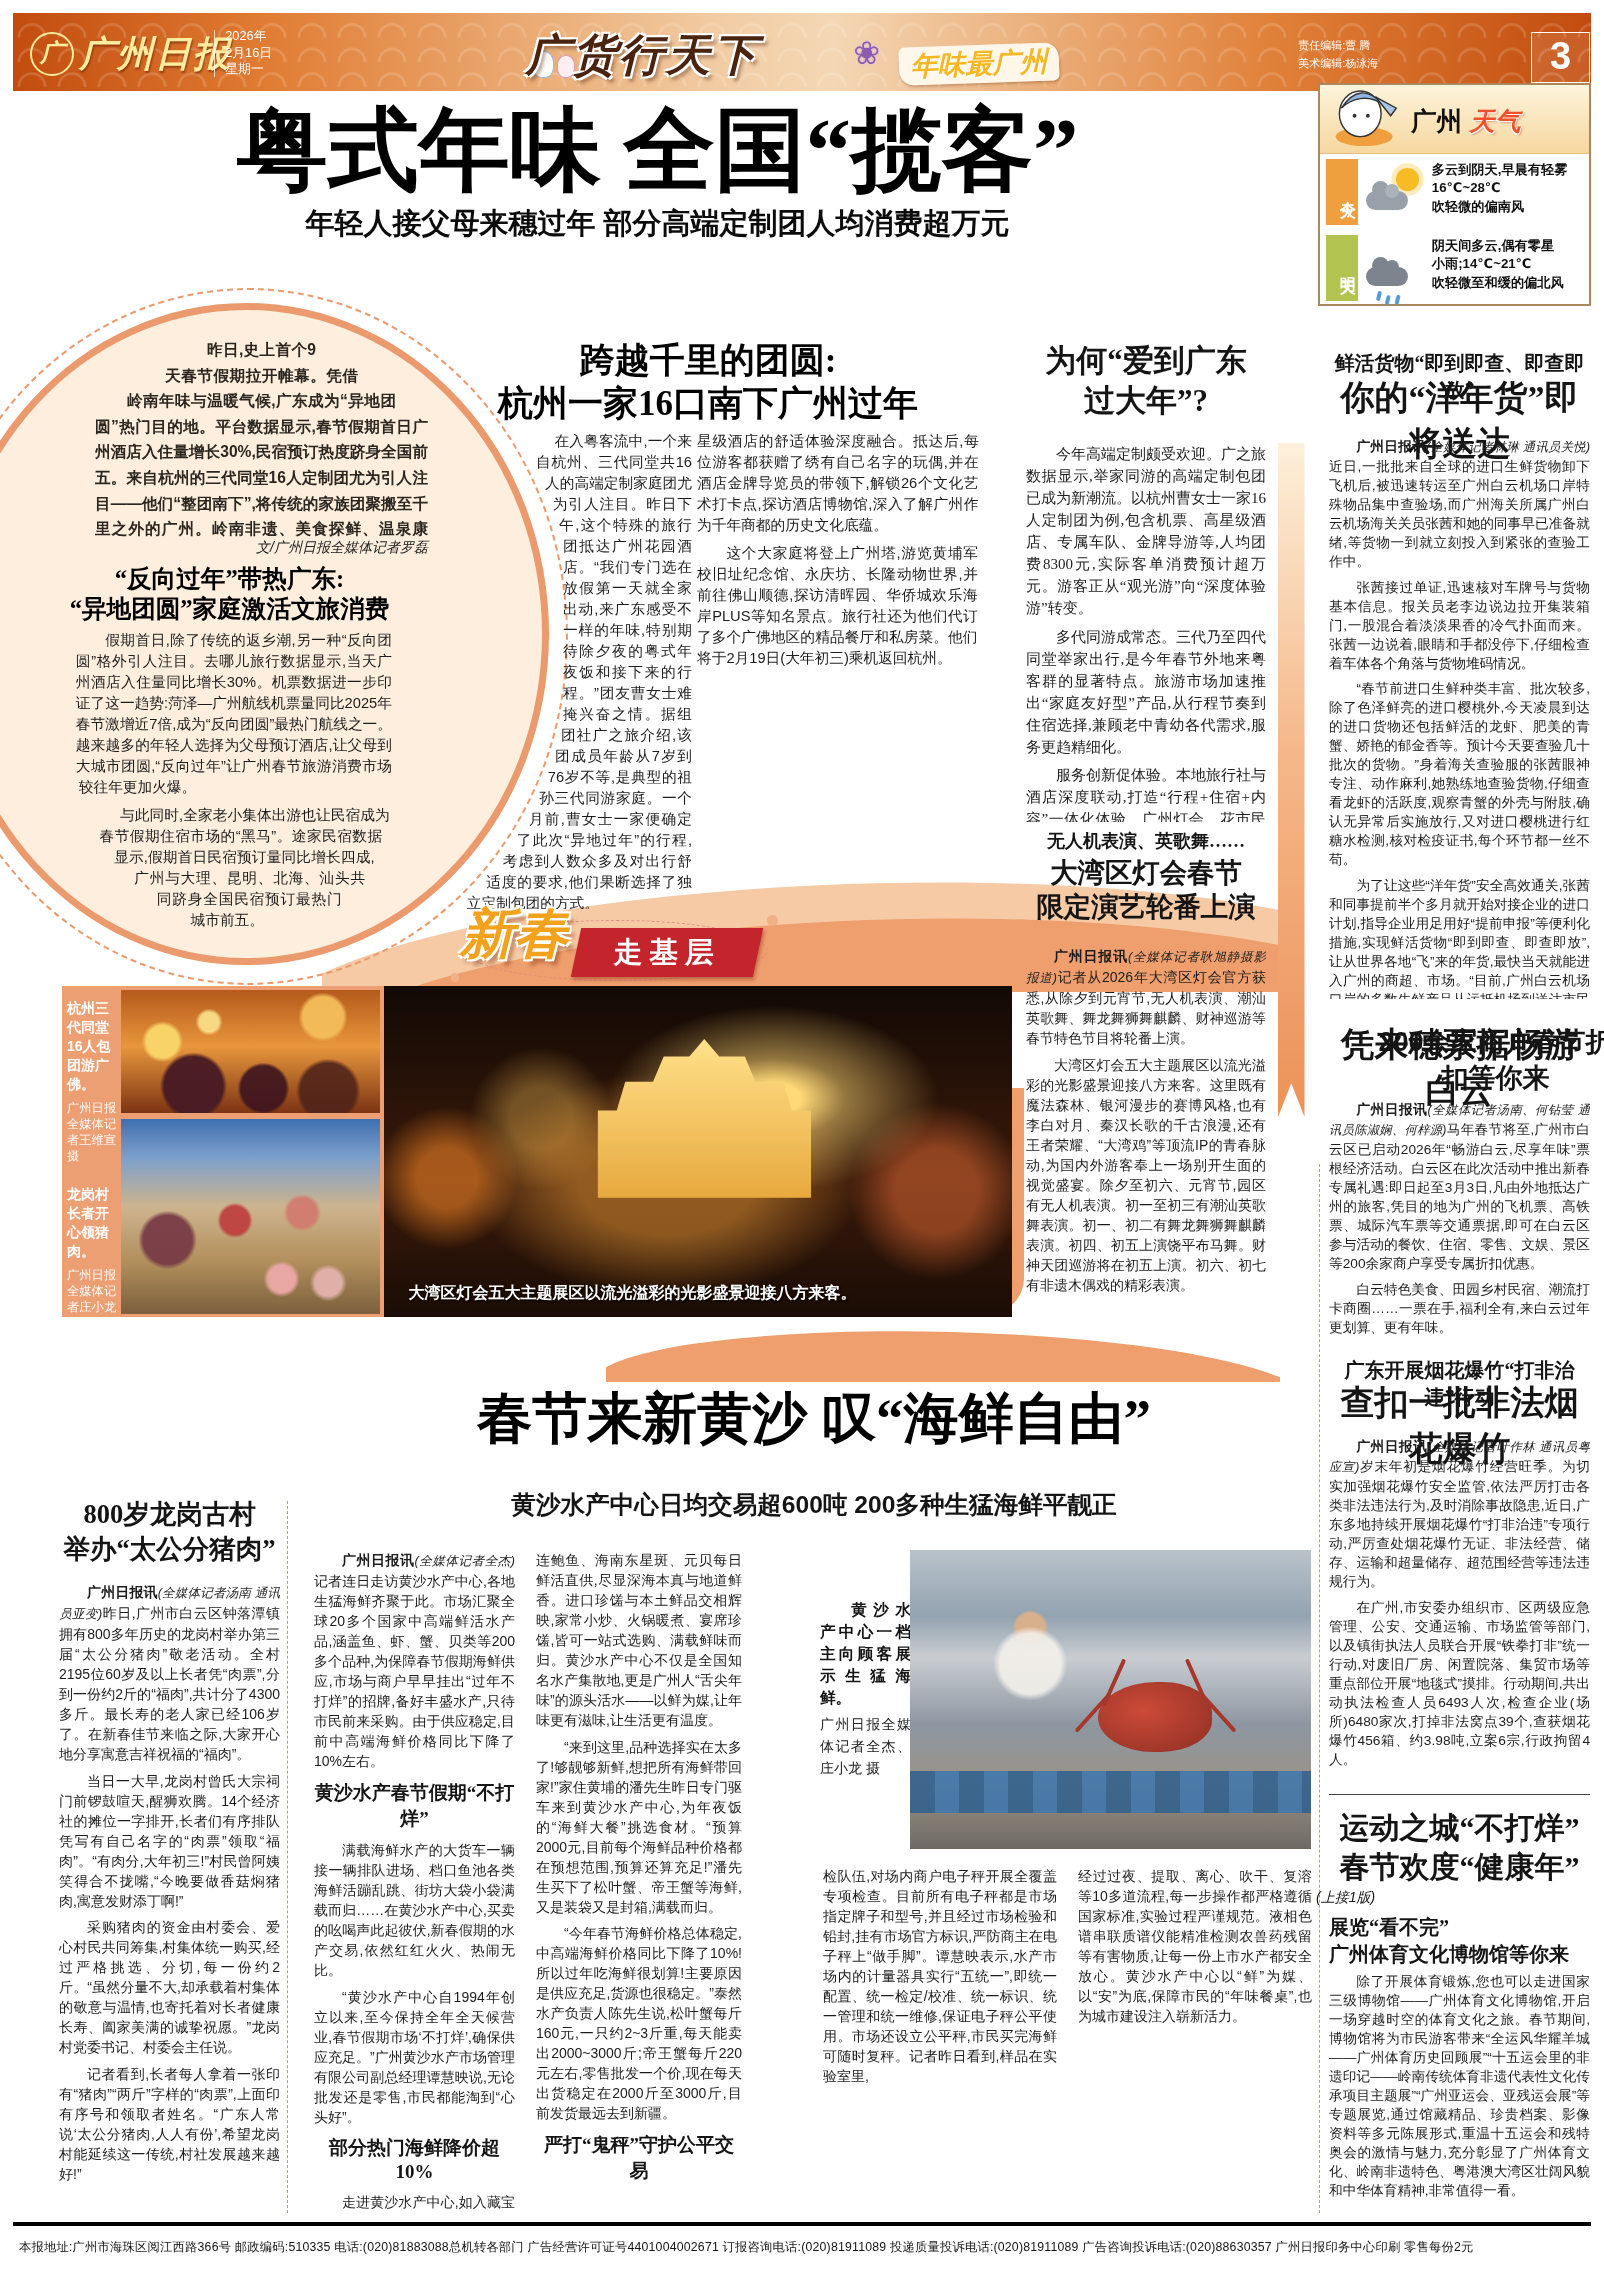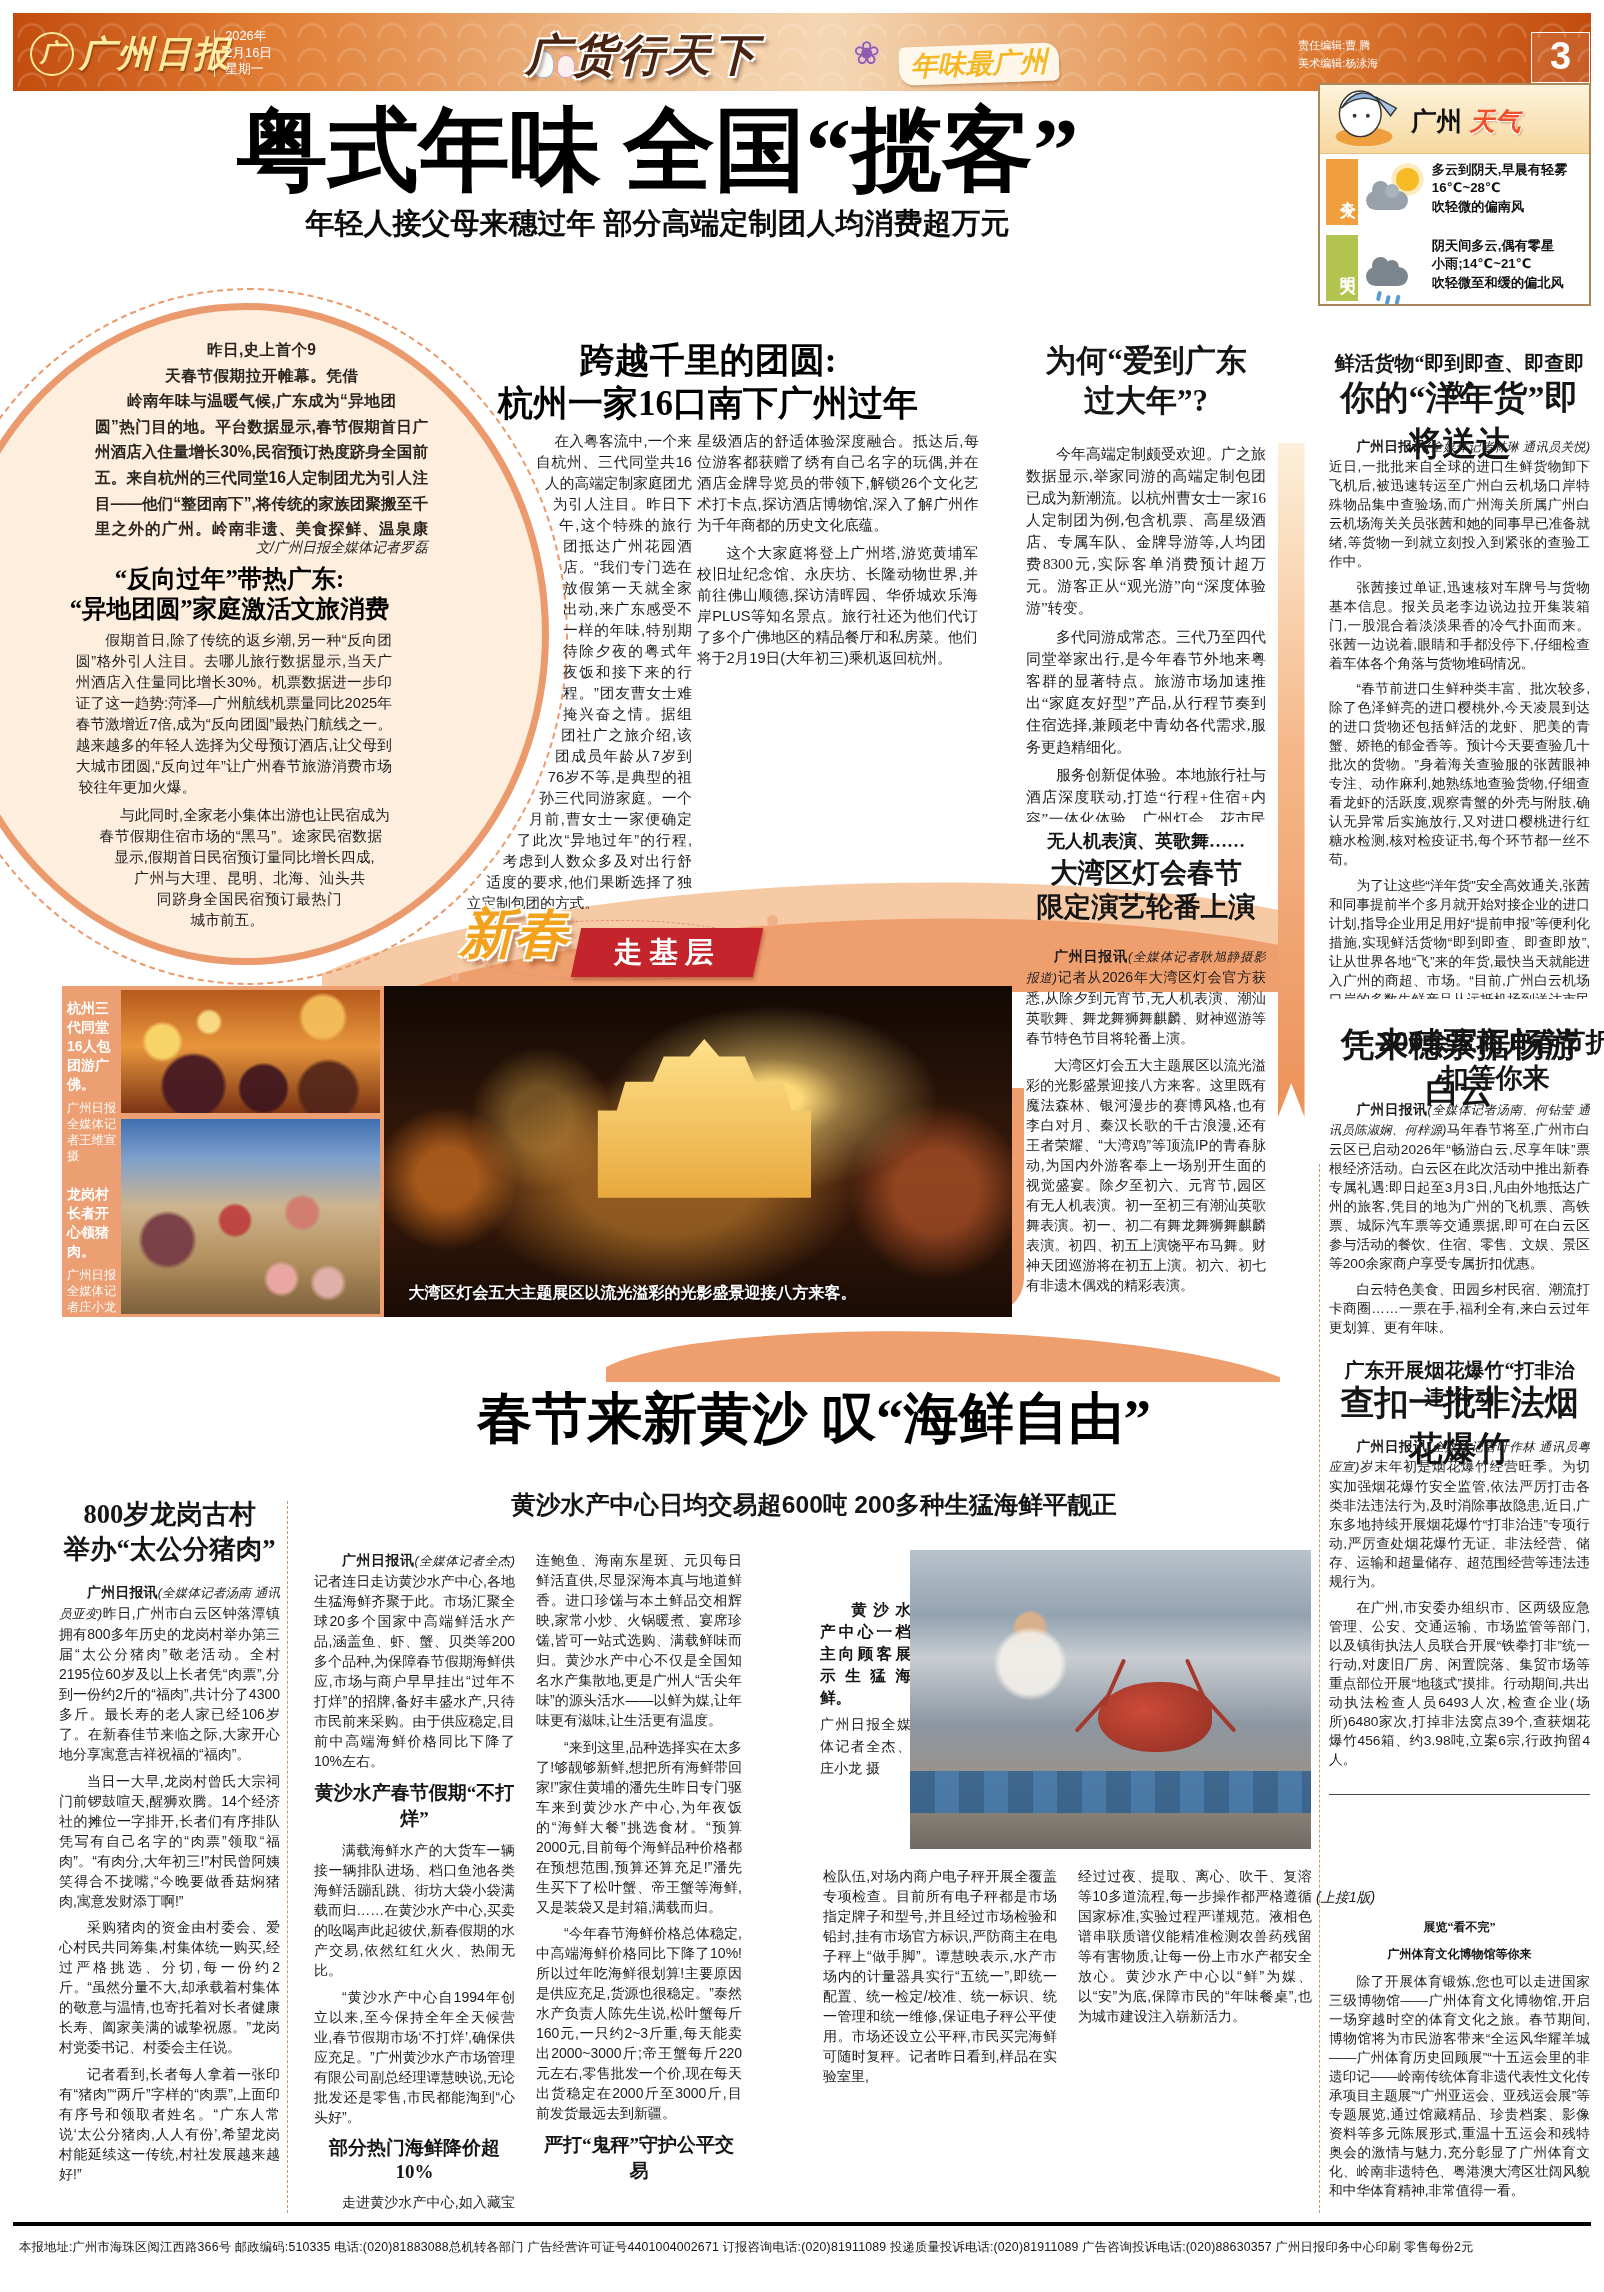--- a/index.html
+++ b/index.html
@@ -180,21 +180,21 @@
   .rt{left:1329px;width:261px;text-align:center;font-family:"Liberation Serif",serif;font-weight:900;font-size:34px;}
   .rb{left:1329px;width:261px;overflow:hidden;}
   .rb .bt{font-size:13.7px;line-height:19px;}
   #ra-k{top:350px;} #ra-t{top:375px;} #ra-b{top:437px;height:562px;}
   #rb-t{top:1022px;} #rb-d{left:1329px;top:1024px;width:261px;text-align:center;font-size:27px;font-weight:700;margin-left:36px;}
   #rb-b{top:1100px;height:254px;}
   #rc-k{top:1357px;} #rc-t{top:1380px;} #rc-b{top:1437px;height:346px;}
   #rd-line{left:1329px;top:1794px;width:261px;height:0.9px;background:#444;}
   #rd-t{top:1808px;font-size:30px;line-height:39px;}
   #rd-note{left:1288px;top:1889px;width:261px;font-size:14px;font-style:italic;padding-left:2em;box-sizing:border-box;}
-  #rd-s{left:1329px;top:1914px;width:261px;text-align:center;font-weight:900;font-size:12px;line-height:26.5px;font-family:"Liberation Serif",serif;}
+  #rd-s{left:1329px;top:1914px;width:261px;text-align:left;font-weight:900;font-size:20px;line-height:26.5px;font-family:"Liberation Serif",serif;}
   #rd-b{top:1972px;height:240px;}
 
   
   .vdash{border-left:1.9px dashed #c49a6a;}
   #div1{left:287px;top:1501px;height:712px;width:0;}
   #div2{left:1319px;top:1164px;height:1049px;width:0;}
   #ribbon{left:1278px;top:443px;width:26.5px;height:674px;
     background:linear-gradient(180deg,#fdf0da,#f5b88a 45%,#ec9259);
     clip-path:polygon(0 0,100% 0,100% 100%,50% 95%,0 100%);}
   #footer-bar{left:13.2px;top:2222px;width:1578px;height:3.8px;background:#000;}
@@ -432,20 +432,24 @@
   </div>
 
   <div class="abs rk" id="rc-k">广东开展烟花爆竹“打非治违”行动</div>
   <div class="abs rt" id="rc-t">查扣一批非法烟花爆竹</div>
   <div class="abs rb" id="rc-b">
     <p class="bt"><span class="lede">广州日报讯</span><span class="names">(全媒体记者叶作林 通讯员粤应宣)</span><span>岁末年初是烟花爆竹经营旺季。为切实加强烟花爆竹安全监管,依法严厉打击各类非法违法行为,及时消除事故隐患,近日,广东多地持续开展烟花爆竹“打非治违”专项行动,严厉查处烟花爆竹无证、非法经营、储存、运输和超量储存、超范围经营等违法违规行为。</span></p>
     <p class="bt">在广州,市安委办组织市、区两级应急管理、公安、交通运输、市场监管等部门,以及镇街执法人员联合开展“铁拳打非”统一行动,对废旧厂房、闲置院落、集贸市场等重点部位开展“地毯式”摸排。行动期间,共出动执法检查人员6493人次,检查企业(场所)6480家次,打掉非法窝点39个,查获烟花爆竹456箱、约3.98吨,立案6宗,行政拘留4人。</p>
   </div>
 
   <div class="abs" id="rd-line"></div>
+  <div class="abs rt" id="rd-t">
+    <div>运动之城“不打烊”</div>
+      <div>春节欢度“健康年”</div>
+  </div>
   <div class="abs" id="rd-note">(上接1版)</div>
   <div class="abs" id="rd-s">
     <div>展览“看不完”</div>
       <div>广州体育文化博物馆等你来</div>
   </div>
   <div class="abs rb" id="rd-b">
     <p class="bt">除了开展体育锻炼,您也可以走进国家三级博物馆——广州体育文化博物馆,开启一场穿越时空的体育文化之旅。春节期间,博物馆将为市民游客带来“全运风华耀羊城——广州体育历史回顾展”“十五运会里的非遗印记——岭南传统体育非遗代表性文化传承项目主题展”“广州亚运会、亚残运会展”等专题展览,通过馆藏精品、珍贵档案、影像资料等多元陈展形式,重温十五运会和残特奥会的激情与魅力,充分彰显了广州体育文化、岭南非遗特色、粤港澳大湾区壮阔风貌和中华体育精神,非常值得一看。</p>
   </div>
 
   <div class="abs" id="footer-bar"></div>

